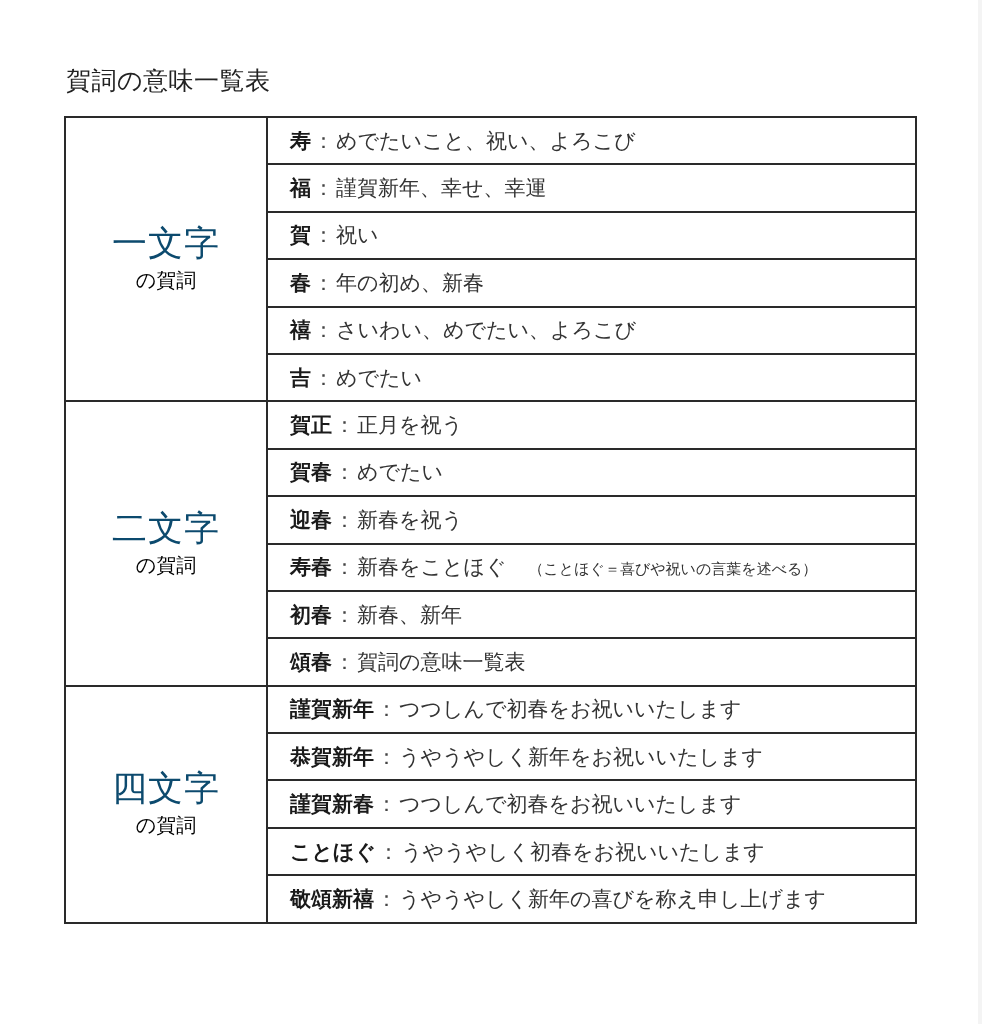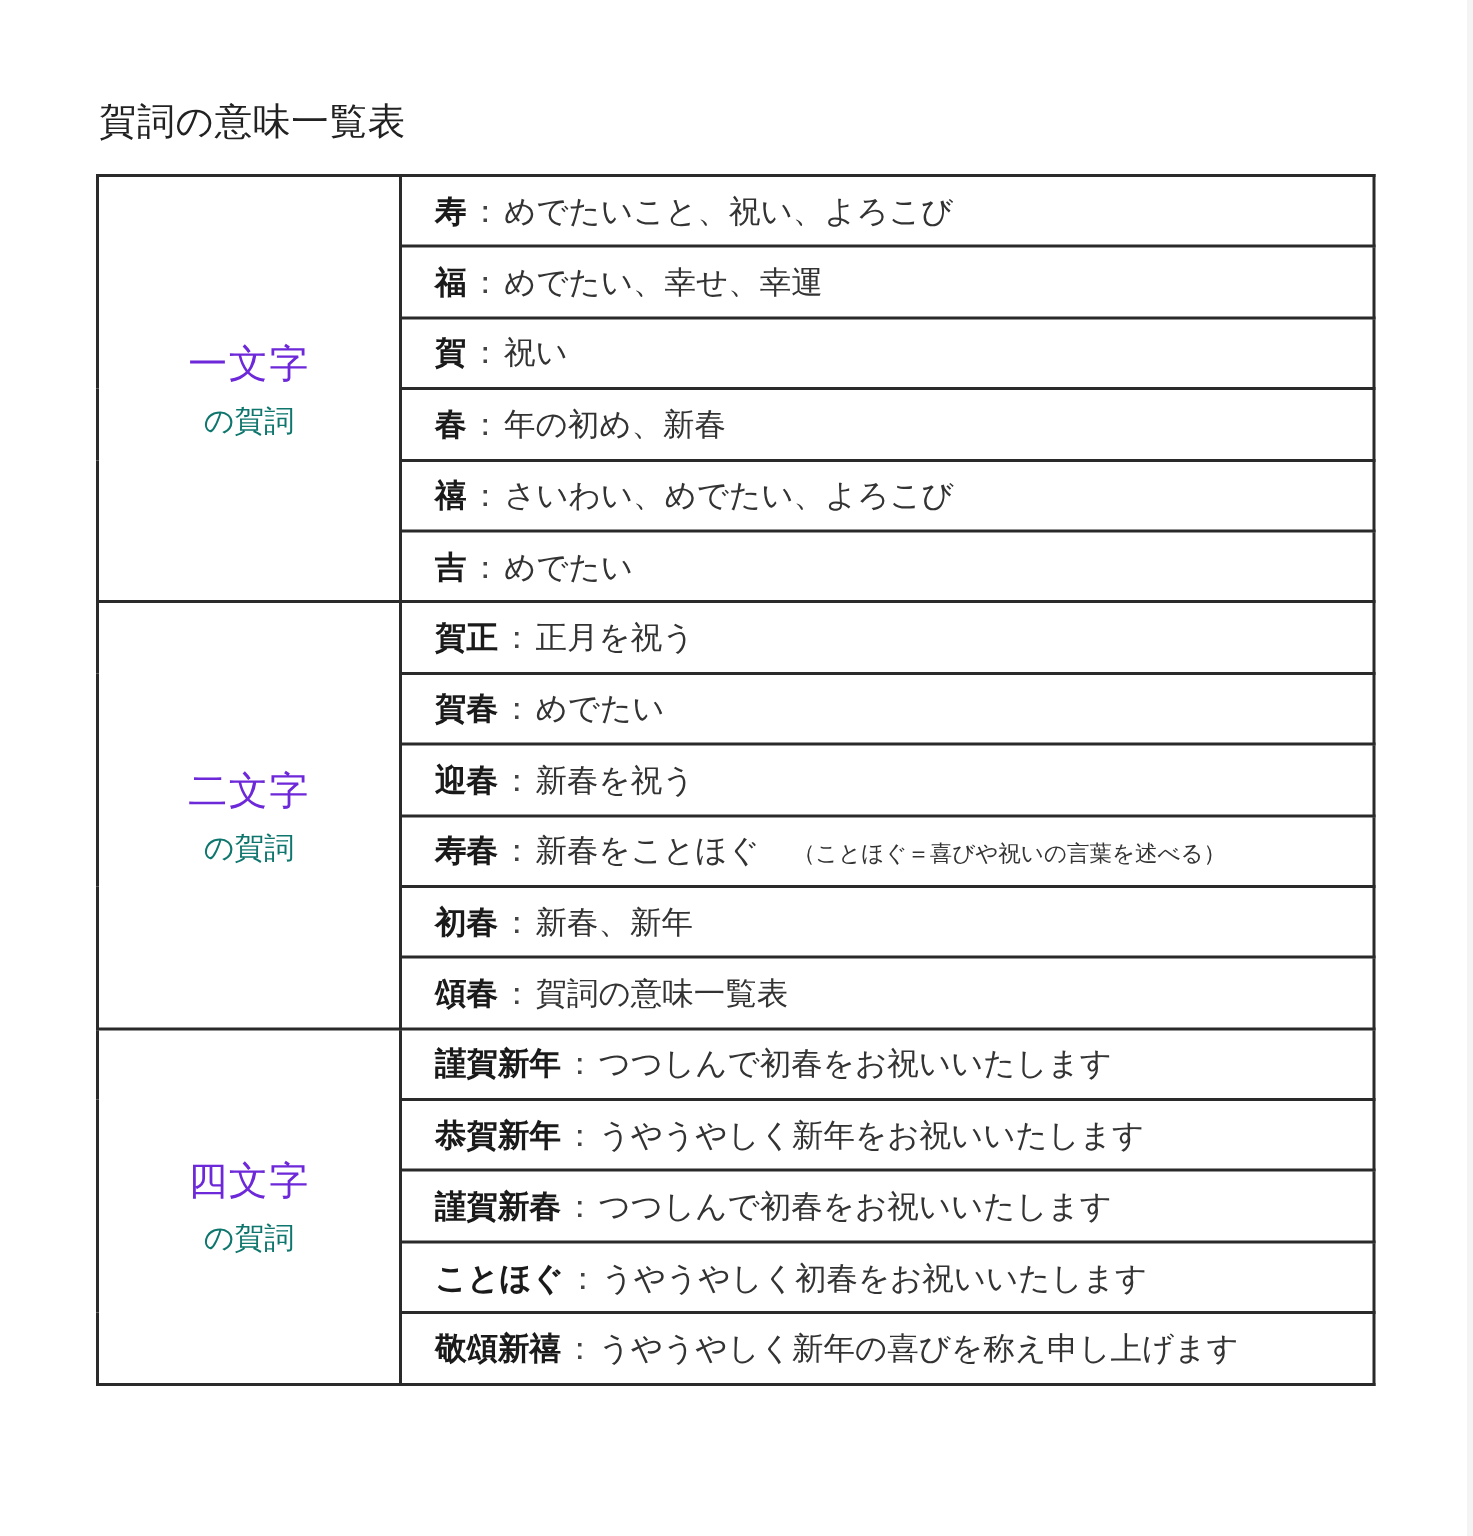--- a/index.html
+++ b/index.html
@@ -46,30 +46,30 @@
       border: 2px solid #2a2a2a;
       padding: 0;
     }
     .cat-cell {
       width: 200px;
       text-align: center;
       vertical-align: middle;
     }
     .cat-main {
       display: block;
-      font-size: 26px;
+      font-size: 35px;
       line-height: 40px;
-      color: #6d28d9;
+      color: #0c4a6e;
       letter-spacing: 1px;
     }
     .cat-sub {
       display: block;
       font-size: 20px;
       line-height: 30px;
-      color: #0f766e;
+      color: #000000;
       margin-top: 2px;
     }
     .entry-cell {
       height: 45.4px;
       padding-left: 22px !important;
       white-space: nowrap;
       vertical-align: middle;
     }
     .term {
       font-weight: bold;
@@ -102,21 +102,21 @@
   <tbody>
 
     <tr>
       <td class="cat-cell" rowspan="6">
         <span class="cat-main">一文字</span>
         <span class="cat-sub">の賀詞</span>
       </td>
       <td class="entry-cell"><span class="term">寿</span><span class="sep">：</span><span class="meaning">めでたいこと、祝い、よろこび</span></td>
     </tr>
     <tr>
-      <td class="entry-cell"><span class="term">福</span><span class="sep">：</span><span class="meaning">めでたい、幸せ、幸運</span></td>
+      <td class="entry-cell"><span class="term">福</span><span class="sep">：</span><span class="meaning">謹賀新年、幸せ、幸運</span></td>
     </tr>
     <tr>
       <td class="entry-cell"><span class="term">賀</span><span class="sep">：</span><span class="meaning">祝い</span></td>
     </tr>
     <tr>
       <td class="entry-cell"><span class="term">春</span><span class="sep">：</span><span class="meaning">年の初め、新春</span></td>
     </tr>
     <tr>
       <td class="entry-cell"><span class="term">禧</span><span class="sep">：</span><span class="meaning">さいわい、めでたい、よろこび</span></td>
     </tr>

